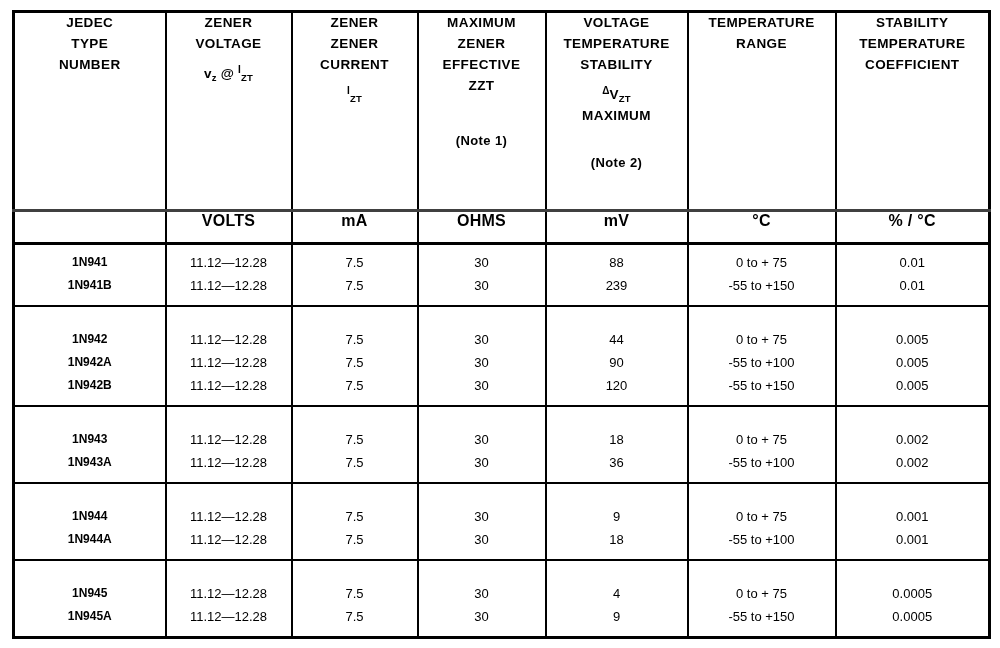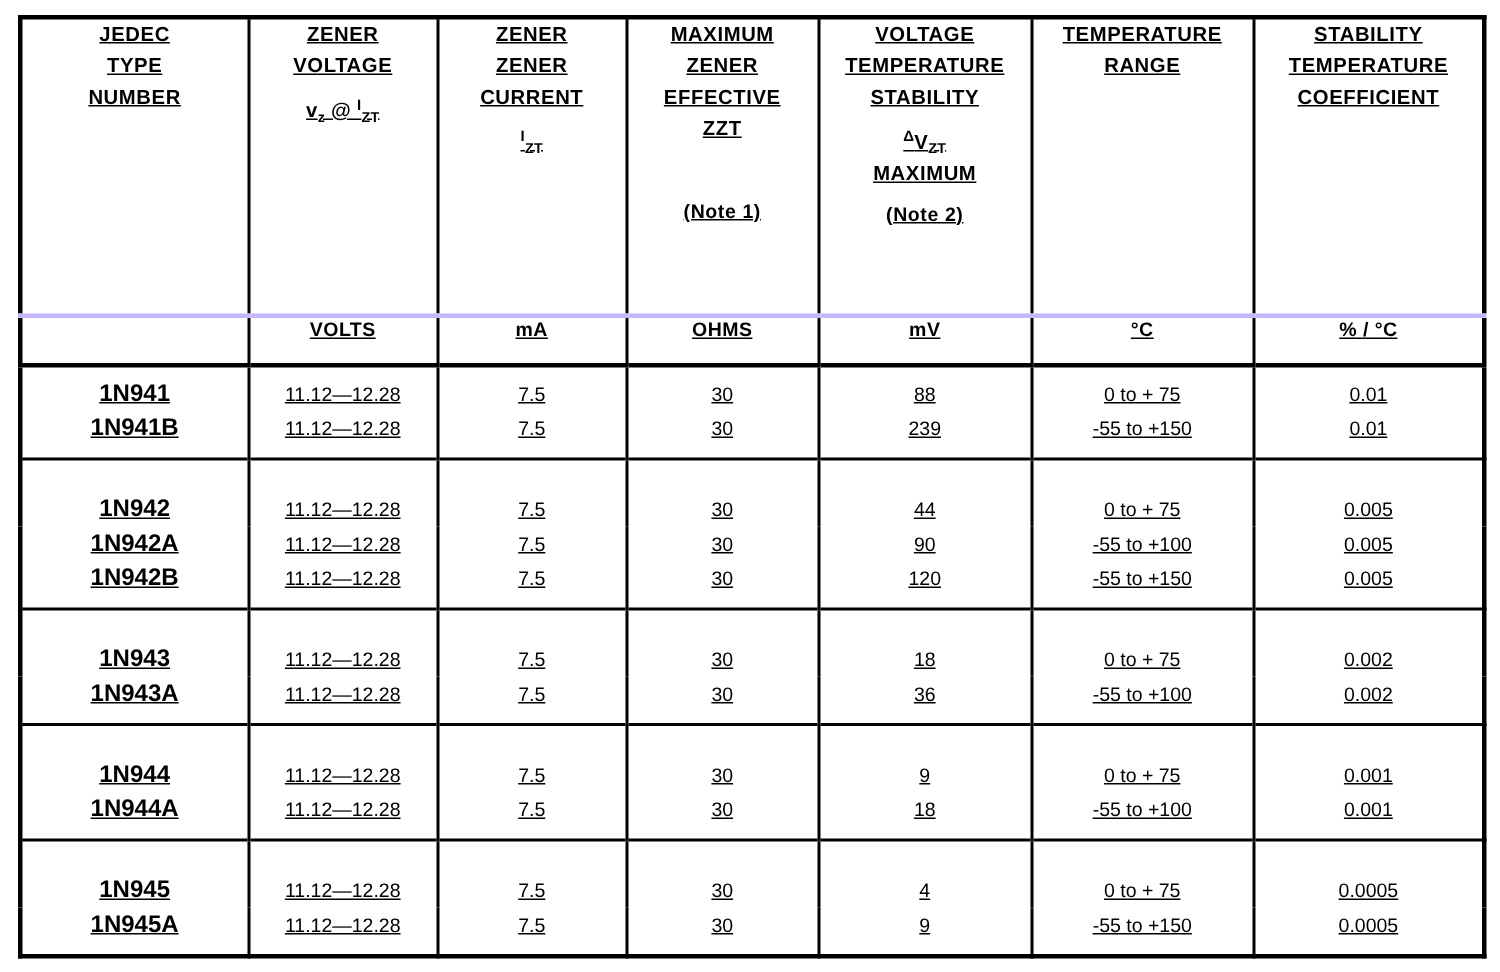--- a/index.html
+++ b/index.html
@@ -13,21 +13,20 @@
     font-family: "Liberation Sans", sans-serif;
     color: #000000;
     overflow: hidden;
   }
   #sheet {
     position: relative;
     width: 857px;
     height: 648px;
     box-sizing: border-box;
     padding: 10px 12px 12px 12px;
-    text-decoration: underline;
   }
   table.spec {
     border-collapse: collapse;
     width: 976px;
     table-layout: fixed;
     border: 3px solid #000;
   }
   table.spec col.c0 { width: 152px; }
   table.spec col.c1 { width: 126px; }
   table.spec col.c2 { width: 126px; }
@@ -59,51 +58,51 @@
     margin-top: 9px;
     font-weight: bold;
     letter-spacing: 0.2px;
   }
   .hdr-cell .note {
     display: block;
     margin-top: 34px;
     font-weight: bold;
     font-size: 13px;
   }
-  .hdr-cell .note.tight { margin-top: 6px; }
+  .hdr-cell .note.tight { margin-top: 26px; }
   sub {
     font-size: 9.5px;
     vertical-align: baseline;
     position: relative;
     top: 3px;
   }
   sup {
     font-size: 10px;
     vertical-align: baseline;
     position: relative;
     top: -5px;
   }
   .unit-row td {
     height: 30px;
     font-weight: bold;
-    font-size: 13px;
-    border-top: 3px solid #c4b5fd;
+    font-size: 16px;
+    border-top: 3px solid #404040;
     border-bottom: 3px solid #000;
     padding-top: 4px;
     letter-spacing: 0.3px;
   }
   .grp-row td {
     font-size: 13px;
     height: 23px;
     padding: 0;
     line-height: 23px;
   }
   .grp-row td.jedec {
     font-weight: bold;
-    font-size: 16px;
+    font-size: 12px;
   }
   tbody.grp.first tr:first-child td { padding-top: 6px; }
   tbody.grp tr:first-child td { padding-top: 21px; }
   tbody.grp tr:last-child td { padding-bottom: 8px; }
   tbody.grp + tbody.grp tr:first-child td { border-top: 2px solid #000; }
   tbody.last tr:last-child td { border-bottom: 0; }
   .delta { font-family: "Liberation Sans", sans-serif; }
 </style>
 </head>
 <body>

